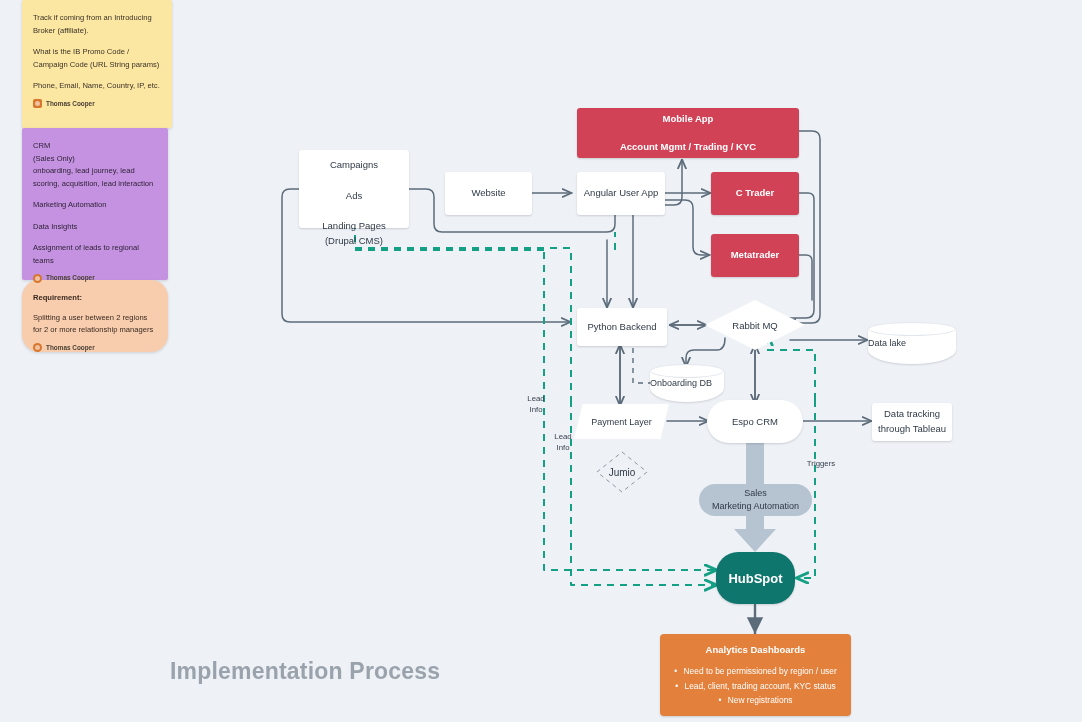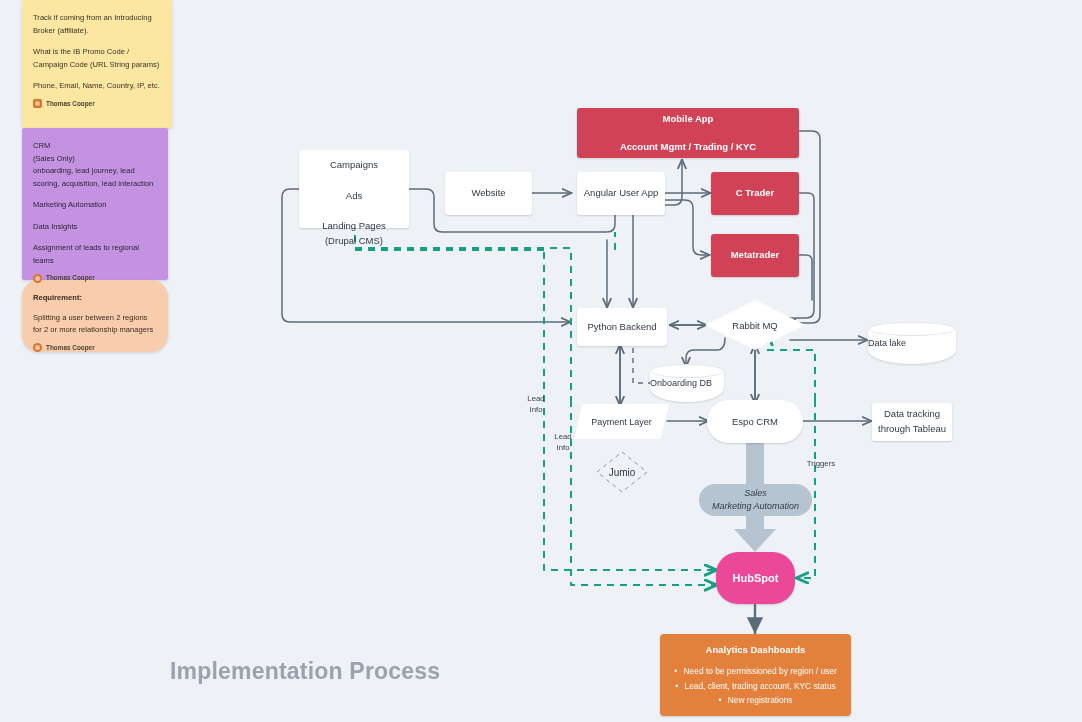--- a/index.html
+++ b/index.html
@@ -16,22 +16,22 @@
   .node{position:absolute;box-sizing:border-box;display:flex;align-items:center;
         justify-content:center;text-align:center;z-index:3;}
   .box{background:#ffffff;border-radius:3px;box-shadow:0 1px 2px rgba(40,50,70,.18);
        color:#2f3a46;font-size:9.5px;line-height:1.55;}
   .red{background:#d14257;color:#fff;border-radius:3px;box-shadow:0 1px 2px rgba(40,50,70,.18);
        font-size:9.5px;font-weight:bold;line-height:1.5;}
   .orange{background:#e3813c;color:#fff;border-radius:4px;box-shadow:0 1px 2px rgba(40,50,70,.18);
        font-size:9.5px;font-weight:bold;line-height:1.6;}
   .rounded{background:#fff;border-radius:26px;box-shadow:0 1px 2px rgba(40,50,70,.18);
        color:#2f3a46;font-size:9.5px;}
-  .orange-round{background:#ec4899;color:#fff;border-radius:22px;
-       box-shadow:0 1px 2px rgba(40,50,70,.18);font-size:11px;font-weight:bold;}
+  .orange-round{background:#0f766e;color:#fff;border-radius:22px;
+       box-shadow:0 1px 2px rgba(40,50,70,.18);font-size:13px;font-weight:bold;}
   .note{border-radius:2px;box-shadow:0 1px 3px rgba(40,50,70,.16);
         font-size:7.6px;line-height:1.65;color:#3a3326;
         display:block;text-align:left;padding:12px 11px;box-sizing:border-box;}
   .note.yellow{background:#fbe6a2;}
   .note.purple{background:#c492e0;color:#2f2338;}
   .note.peach{background:#f8cdae;color:#3a2a20;}
   .note p{margin:0 0 9px 0;}
   .note p:last-of-type{margin-bottom:6px;}
   .author{display:flex;align-items:center;gap:4px;font-size:6.4px;font-weight:bold;
           color:#4a4034;margin-top:2px;}
@@ -270,21 +270,21 @@
 
   <div class="diamond dashed" style="left:574px;top:451px;width:52px;height:42px;">
     <svg width="52" height="42">
       <polygon points="26,1 51,21 26,41 1,21" fill="none" stroke="#8c97a3" stroke-width="1" stroke-dasharray="4 4"></polygon>
     </svg>
     <div class="lbl">
       <span style="font-size:10px;">Jumio</span>
     </div>
   </div>
 
-  <div class="sma" style="left:677px;top:484px;width:113px;height:32px;flex-direction:column;font-style:italic;">
+  <div class="sma" style="left:677px;top:484px;width:113px;height:32px;flex-direction:column;">
     <span>Sales</span>
     <span>Marketing Automation</span>
   </div>
 
   <div class="node orange-round" style="left:694px;top:552px;width:79px;height:52px;">
     <span>HubSpot</span>
   </div>
 
   <div class="node orange" style="left:638px;top:634px;width:191px;height:82px;flex-direction:column;justify-content:center;gap:7px;padding:8px 6px;">
     <span>Analytics Dashboards</span>

